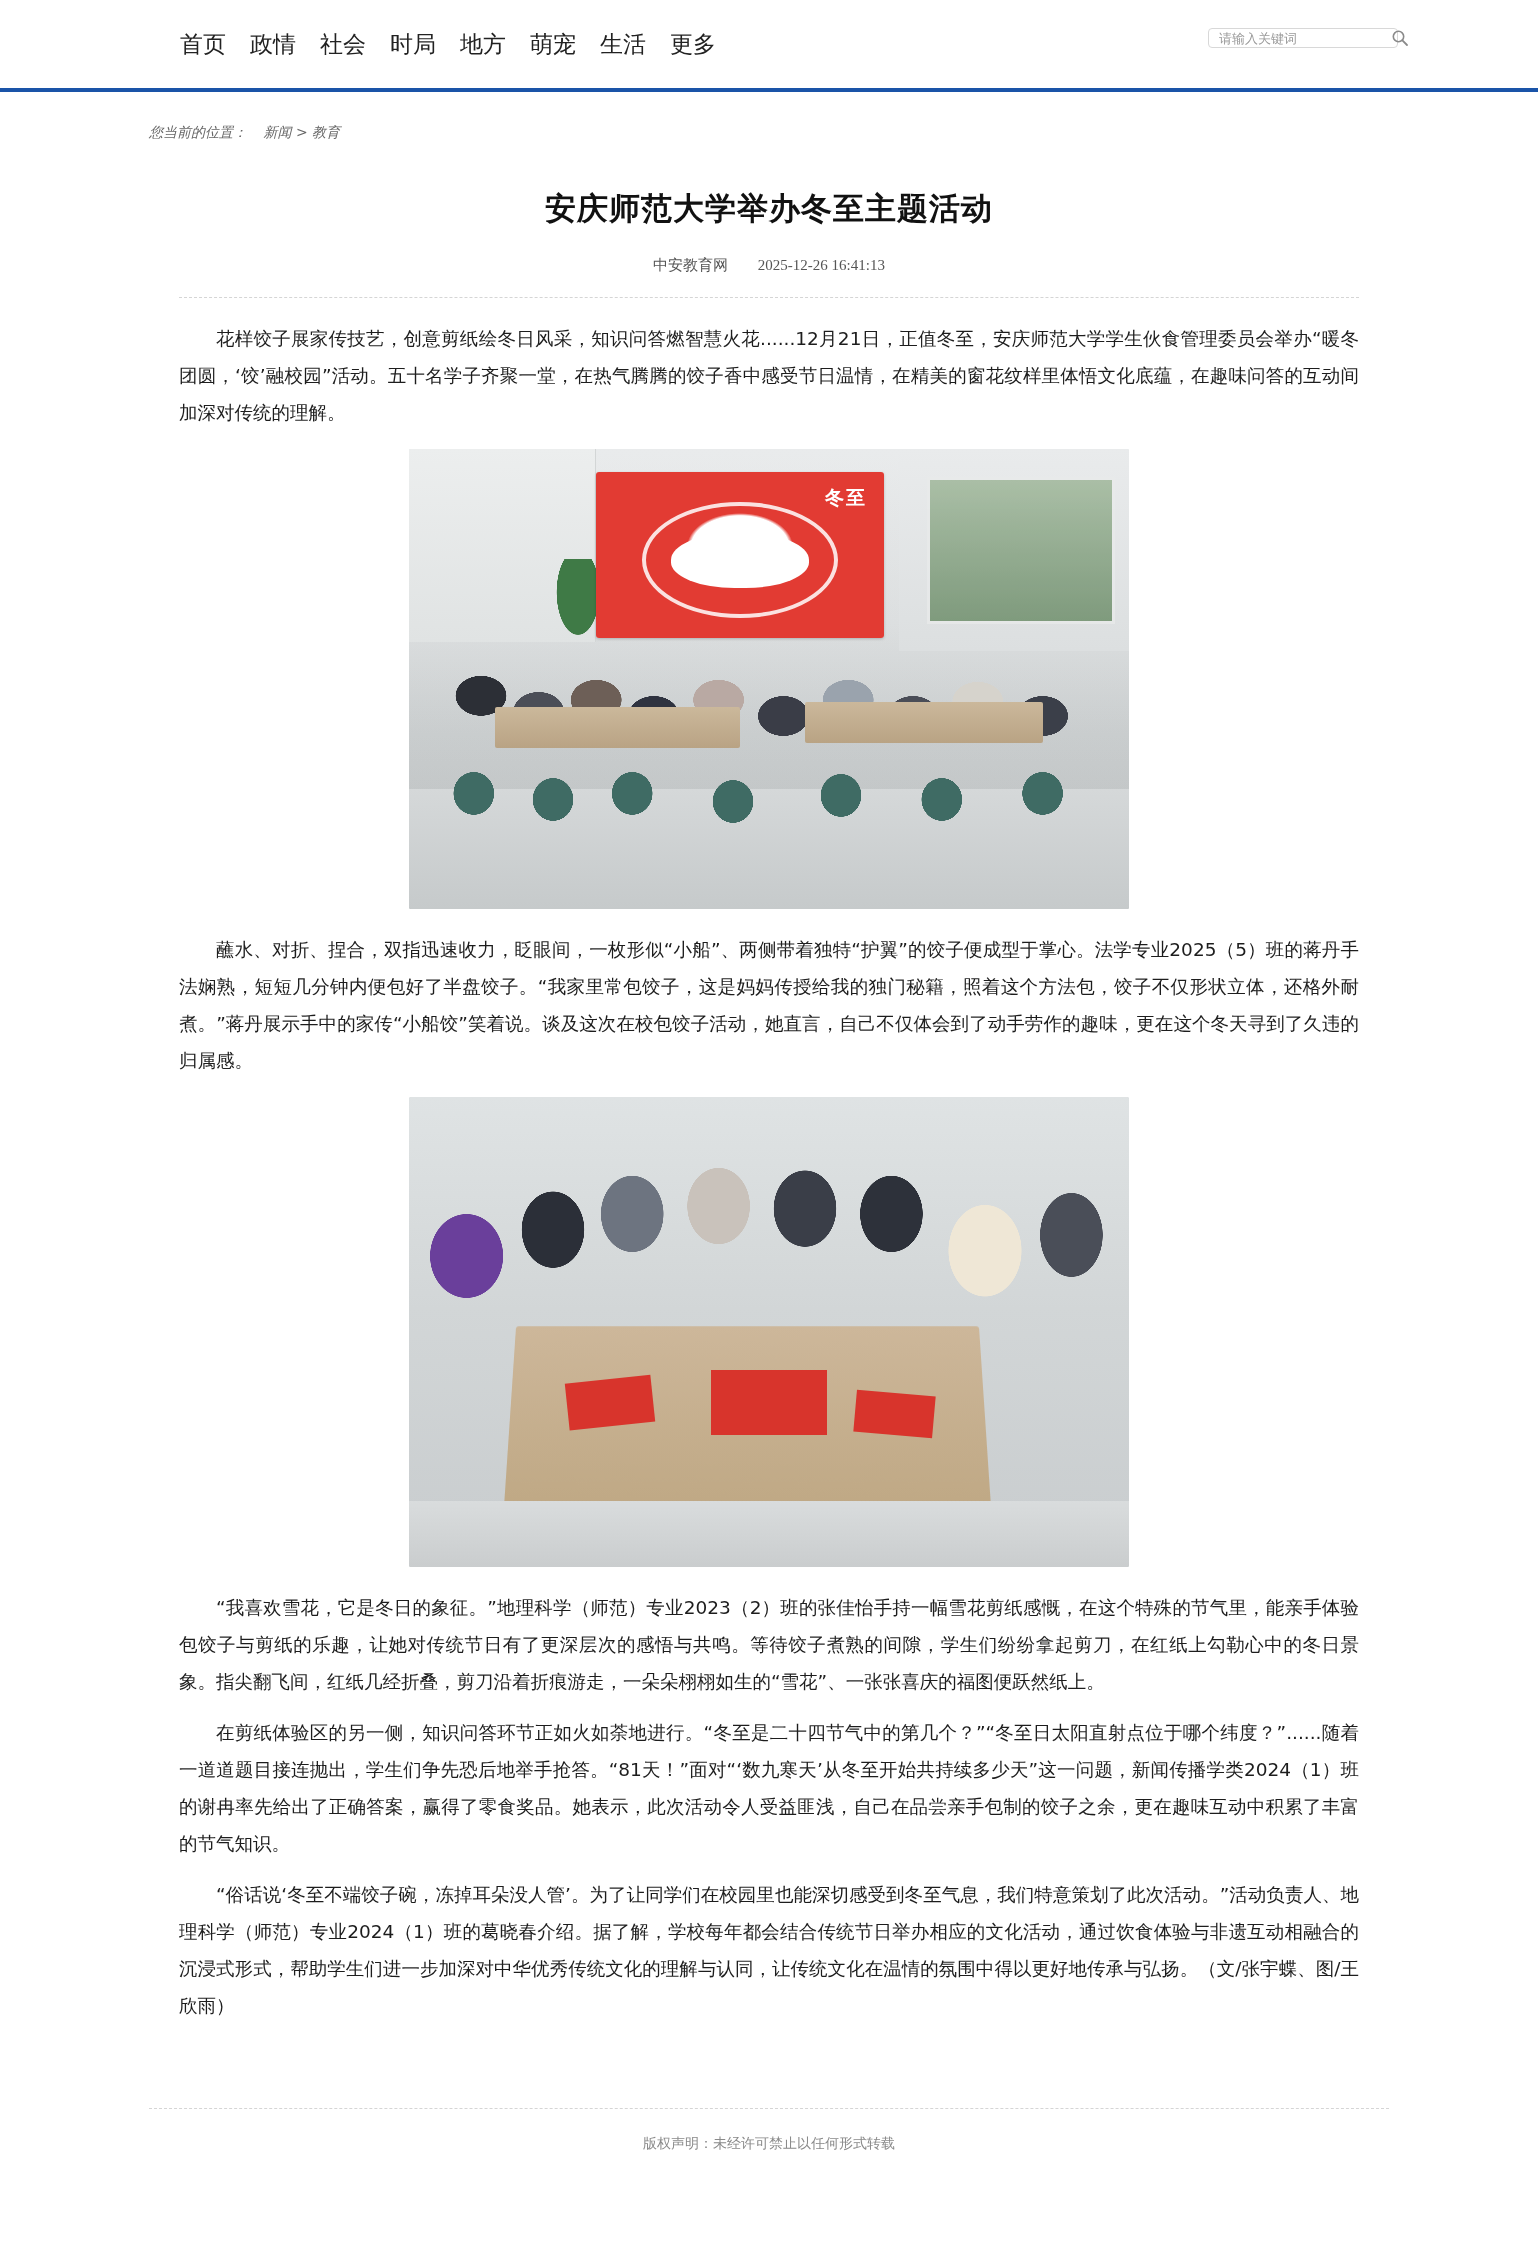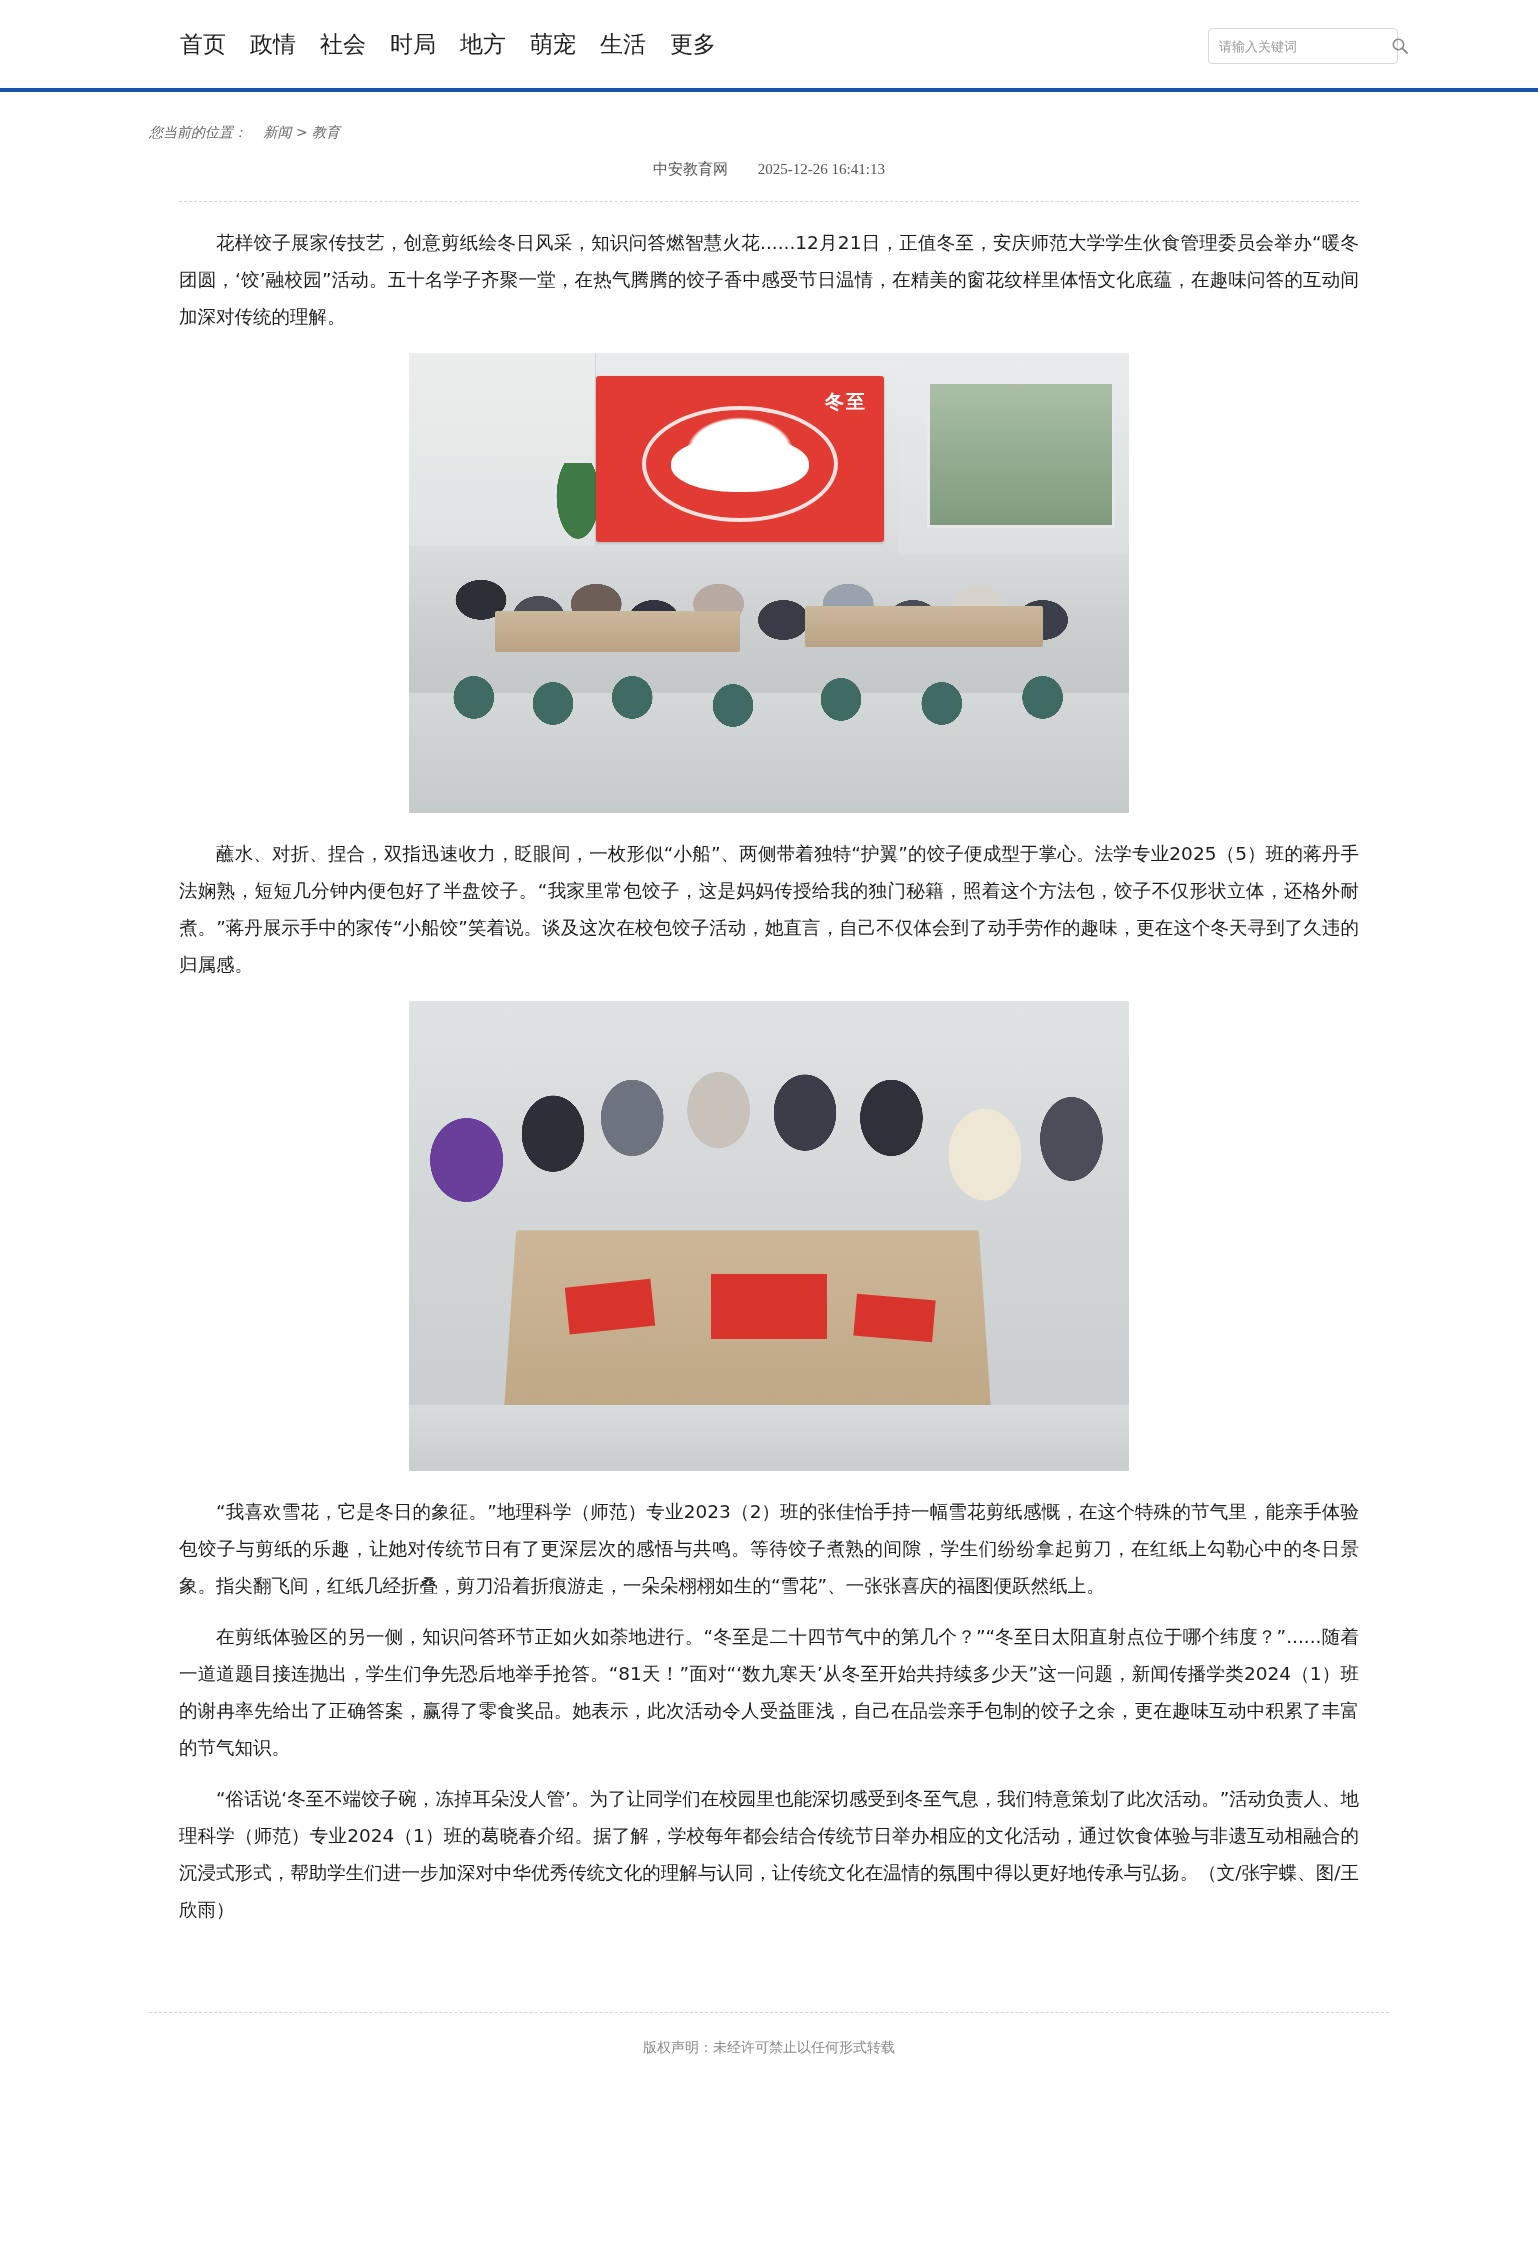--- a/index.html
+++ b/index.html
@@ -86,21 +86,21 @@
     white-space: nowrap;
     font-family: "DejaVu Sans", sans-serif;
     font-weight: 500;
   }
 
   .search-box {
     position: absolute;
     right: 140px;
     top: 28px;
     width: 190px;
-    height: 36px;
+    height: 20px;
     border: 1px solid #d8d8d8;
     border-radius: 4px;
     background: #fff;
     display: flex;
     align-items: center;
     padding: 0 8px;
   }
   .search-input {
     border: none;
     outline: none;
@@ -348,20 +348,21 @@
 
 <div class="page">
 
   <div class="breadcrumb">
     <span class="crumb-label">您当前的位置：</span>
     <span class="crumb-path">新闻 &gt; 教育</span>
   </div>
 
   <div class="article-card">
 
+    <h1 class="article-title">安庆师范大学举办冬至主题活动</h1>
 
     <div class="article-meta">
       <span class="meta-source">中安教育网</span>
       <span class="meta-time">2025-12-26 16:41:13</span>
     </div>
 
     <div class="article-body">
 
       <p class="para">花样饺子展家传技艺，创意剪纸绘冬日风采，知识问答燃智慧火花......12月21日，正值冬至，安庆师范大学学生伙食管理委员会举办“暖冬团圆，‘饺’融校园”活动。五十名学子齐聚一堂，在热气腾腾的饺子香中感受节日温情，在精美的窗花纹样里体悟文化底蕴，在趣味问答的互动间加深对传统的理解。</p>
 

